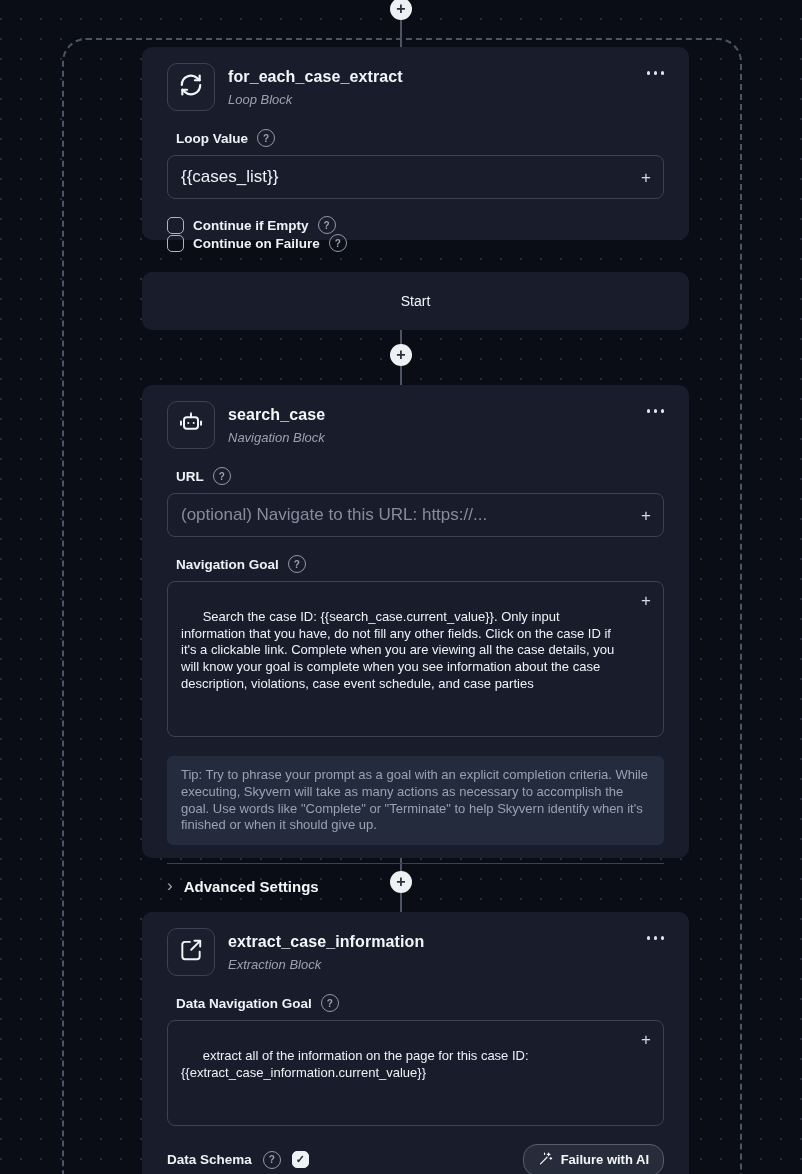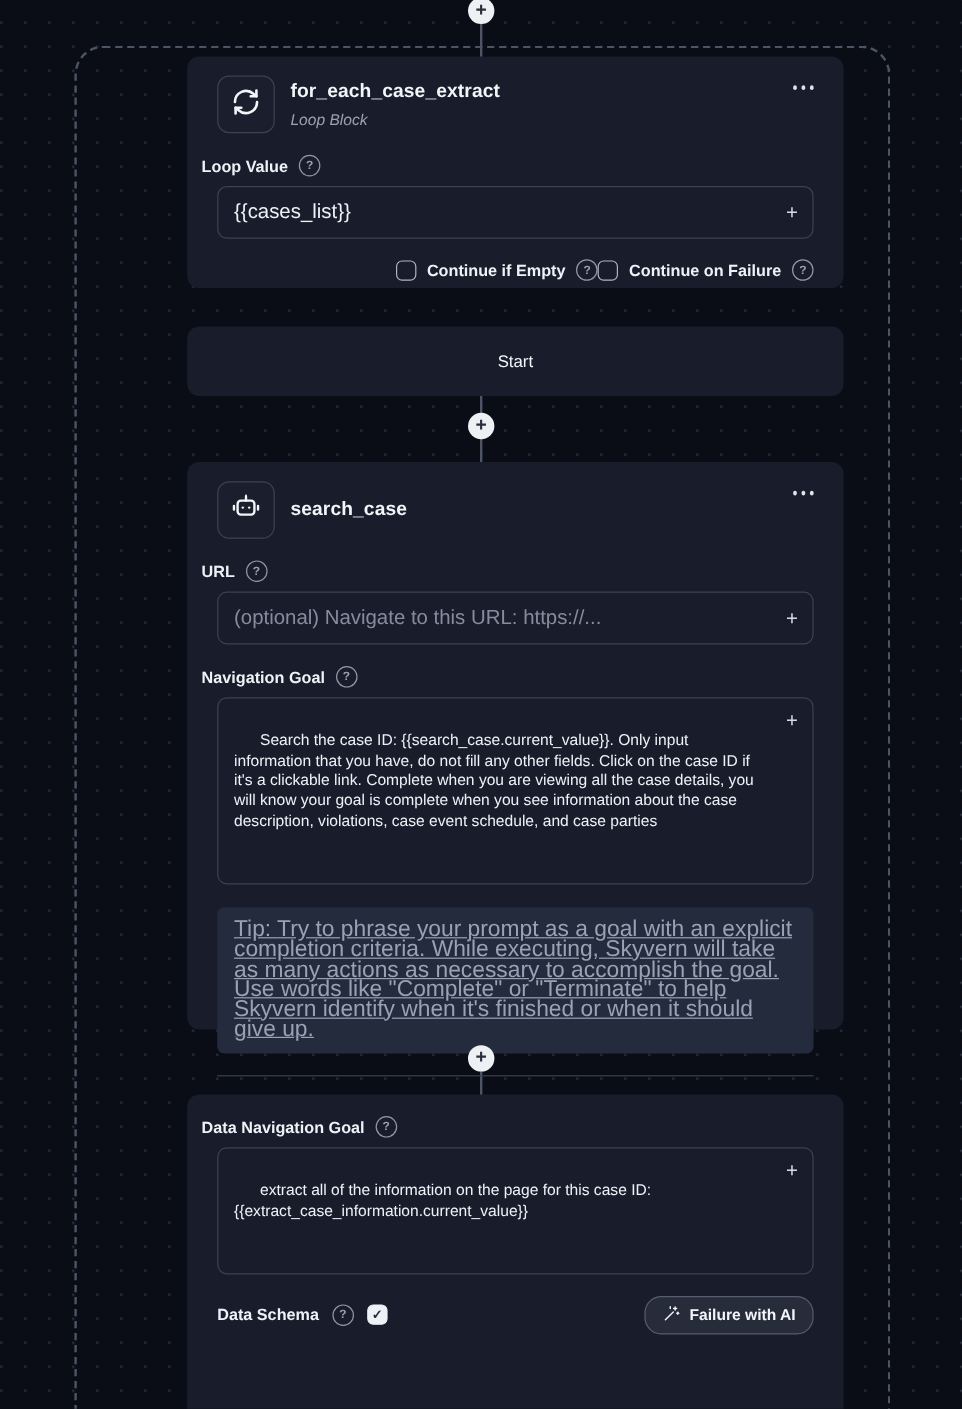--- a/index.html
+++ b/index.html
@@ -23,70 +23,70 @@
   #conn-2{top:857px;height:56px;}
   .plus-node{
     position:absolute;left:390px;width:22px;height:22px;border-radius:50%;
     background:#eef0f4;color:#2a2f3b;display:flex;align-items:center;justify-content:center;
     font-size:16px;font-weight:700;cursor:pointer;z-index:3;line-height:1;
   }
   #plus-top{top:-2px;}
   #plus-mid1{top:344px;}
   #plus-mid2{top:871px;}
 
-  .card{position:absolute;left:156px;width:547px;background:#191d2b;border-radius:10px;z-index:2;}
+  .card{position:absolute;left:142px;width:547px;background:#191d2b;border-radius:10px;z-index:2;}
   #loop-card{top:47px;height:193px;}
   #start-card{top:272px;height:58px;display:flex;align-items:center;justify-content:center;}
   #nav-card{top:385px;height:473px;}
   #extract-card{top:912px;height:430px;}
 
   .start-label{color:#f3f5f9;font-size:14px;font-weight:500;}
 
   .block-header{display:flex;align-items:center;gap:13px;padding:16px 25px 0 25px;}
   .icon-box{
     width:46px;height:46px;border:1px solid #3c4252;border-radius:10px;
     display:flex;align-items:center;justify-content:center;flex:none;background:rgba(255,255,255,0.01);
   }
   .head-texts{flex:1;min-width:0;}
   .block-title{color:#f3f5f9;font-size:16px;font-weight:600;letter-spacing:.1px;}
   .block-sub{color:#9aa1b0;font-size:13px;margin-top:6px;font-style:italic;}
   .menu-dots{align-self:flex-start;margin-top:8px;display:flex;cursor:pointer;}
   .menu-dots i{width:3.5px;height:3.5px;border-radius:50%;background:#dfe3ea;margin-left:3.5px;}
 
-  .field-label{display:flex;align-items:center;gap:9px;margin:18px 12px 8px;color:#eef1f6;font-size:13.5px;font-weight:700;}
+  .field-label{display:flex;align-items:center;gap:9px;margin:18px 34px 8px;color:#eef1f6;font-size:13.5px;font-weight:700;}
   .help{
     width:16px;height:16px;border:1.4px solid #8f97a8;border-radius:50%;
     color:#9aa1b0;font-size:10px;font-weight:700;display:flex;align-items:center;justify-content:center;flex:none;
   }
   .input-box{position:relative;margin:0 25px;border:1px solid #3c4252;border-radius:8px;}
   .input-box input{
     width:100%;box-sizing:border-box;background:transparent;border:none;outline:none;
     color:#eef1f6;font-size:17px;padding:11px 36px 11px 13px;font-family:inherit;
   }
   .input-box input::placeholder{color:#858d9d;opacity:1;}
   .plus-btn{position:absolute;right:12px;top:50%;transform:translateY(-50%);color:#d6dae2;font-size:17px;cursor:pointer;line-height:1;}
   .plus-btn.at-top{top:10px;transform:none;}
 
   .textarea{
     margin:0 25px;border:1px solid #3c4252;border-radius:8px;position:relative;
     padding:10px 42px 10px 13px;color:#eef1f6;font-size:13px;line-height:16.8px;white-space:pre-wrap;
   }
 
-  .check-row{display:flex;justify-content:flex-end;margin:17px 25px 0;}
+  .check-row{display:flex;justify-content:flex-start;margin:17px 25px 0;flex-direction:column;}
   .check-group{display:flex;align-items:center;gap:9px;cursor:pointer;}
   .checkbox{width:17px;height:17px;border:1.6px solid #aeb5c2;border-radius:5px;background:transparent;box-sizing:border-box;}
   .checkbox.checked{
     background:#eef1f6;border-color:#eef1f6;color:#272c38;display:flex;align-items:center;justify-content:center;
     font-size:11px;font-weight:700;
   }
   .check-label{color:#eef1f6;font-size:13.5px;font-weight:700;}
 
   .tip-box{
     margin:19px 25px 0;background:#242b3d;border-radius:6px;padding:11px 14px;
-    color:#99a1b3;font-size:19px;line-height:16.6px;text-decoration:underline;
+    color:#99a1b3;font-size:13px;line-height:16.6px;
   }
   .divider{height:1px;background:#3a4150;margin:18px 25px 0;}
   .advanced-row{display:flex;align-items:center;gap:11px;margin:14px 25px 0;cursor:pointer;}
   .chev{color:#a8aeba;font-size:17px;line-height:1;margin-top:-2px;}
   .adv-label{color:#f3f5f9;font-size:15px;font-weight:700;text-align:right;}
 
   .schema-row{display:flex;align-items:center;margin:18px 25px 10px;gap:11px;}
   .gen-btn{
     margin-left:auto;display:flex;align-items:center;gap:8px;background:#272c3b;
     border:1px solid #565d6e;border-radius:14px;padding:6px 14px;color:#f3f5f9;
@@ -168,20 +168,21 @@
             <rect x="6" y="7" width="12" height="10" rx="2.4"></rect>
             <line x1="3.4" y1="10.8" x2="3.4" y2="13.4"></line>
             <line x1="20.6" y1="10.8" x2="20.6" y2="13.4"></line>
             <circle cx="9.7" cy="12" r="0.85" fill="#f3f5f9" stroke="none"></circle>
             <circle cx="14.3" cy="12" r="0.85" fill="#f3f5f9" stroke="none"></circle>
           </svg>
         </span>
       </div>
       <div class="head-texts">
         <div class="block-title">search_case</div>
+        <div class="block-sub">Navigation Block</div>
       </div>
       <div class="menu-dots" aria-label="menu">
           <i></i>
           <i></i>
           <i></i>
         </div>
     </div>
 
     <div class="field-label">
       <span>URL</span>
@@ -207,20 +208,40 @@
 
     <div class="divider"></div>
 
     <div class="advanced-row">
       <span class="chev">›</span>
       <span class="adv-label">Advanced Settings</span>
     </div>
   </div>
 
   <div class="card" id="extract-card">
+    <div class="block-header">
+      <div class="icon-box">
+        <span>
+          <svg width="26" height="26" viewBox="0 0 24 24" fill="none" stroke="#f3f5f9" stroke-width="1.8" stroke-linecap="round" stroke-linejoin="round">
+            <path d="M20 13.5V18a2.5 2.5 0 0 1-2.5 2.5h-11A2.5 2.5 0 0 1 4 18V7a2.5 2.5 0 0 1 2.5-2.5H11"></path>
+            <path d="M15.2 3.5H20.5V8.8"></path>
+            <path d="M20.2 3.8L12.2 11.8"></path>
+          </svg>
+        </span>
+      </div>
+      <div class="head-texts">
+        <div class="block-title">extract_case_information</div>
+        <div class="block-sub">Extraction Block</div>
+      </div>
+      <div class="menu-dots" aria-label="menu">
+          <i></i>
+          <i></i>
+          <i></i>
+        </div>
+    </div>
 
     <div class="field-label">
       <span>Data Navigation Goal</span>
       <span class="help">?</span>
     </div>
     <div class="textarea">
       <span>extract all of the information on the page for this case ID: {{extract_case_information.current_value}}</span>
       <span class="plus-btn at-top">+</span>
     </div>
 

